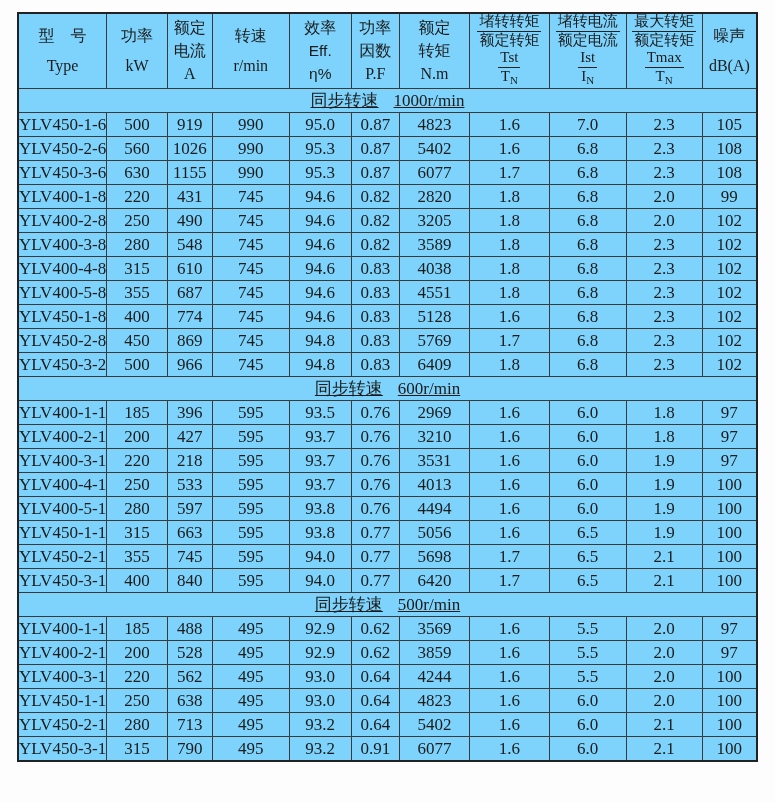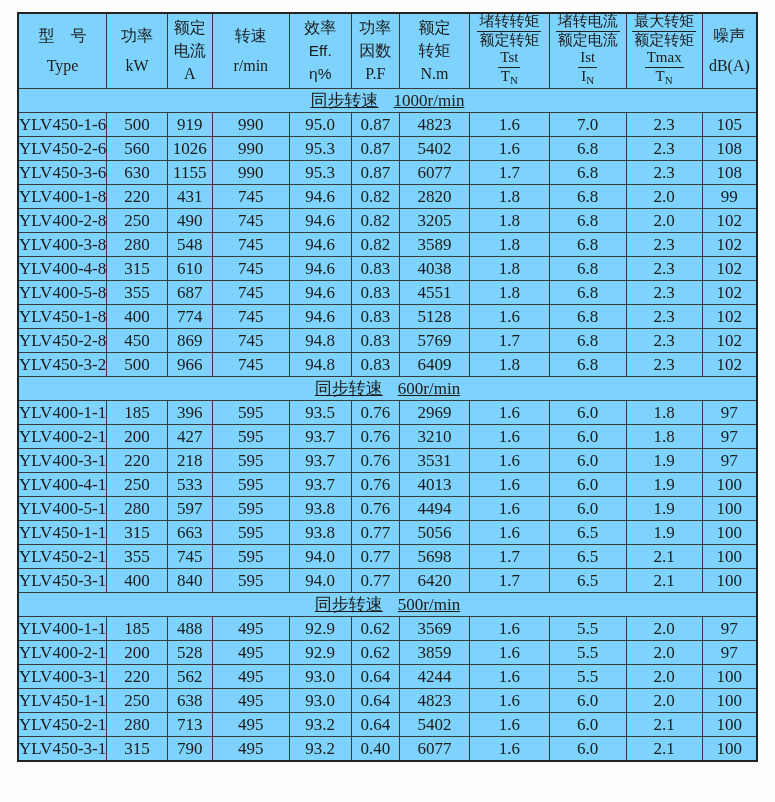--- a/index.html
+++ b/index.html
@@ -512,21 +512,21 @@
           <td>6.0</td>
           <td>2.1</td>
           <td>100</td>
         </tr>
         <tr>
           <td>YLV450-3-12</td>
           <td>315</td>
           <td>790</td>
           <td>495</td>
           <td>93.2</td>
-          <td>0.40</td>
+          <td>0.91</td>
           <td>6077</td>
           <td>1.6</td>
           <td>6.0</td>
           <td>2.1</td>
           <td>100</td>
         </tr>
       </tbody>
   </table>
 </div>
 

